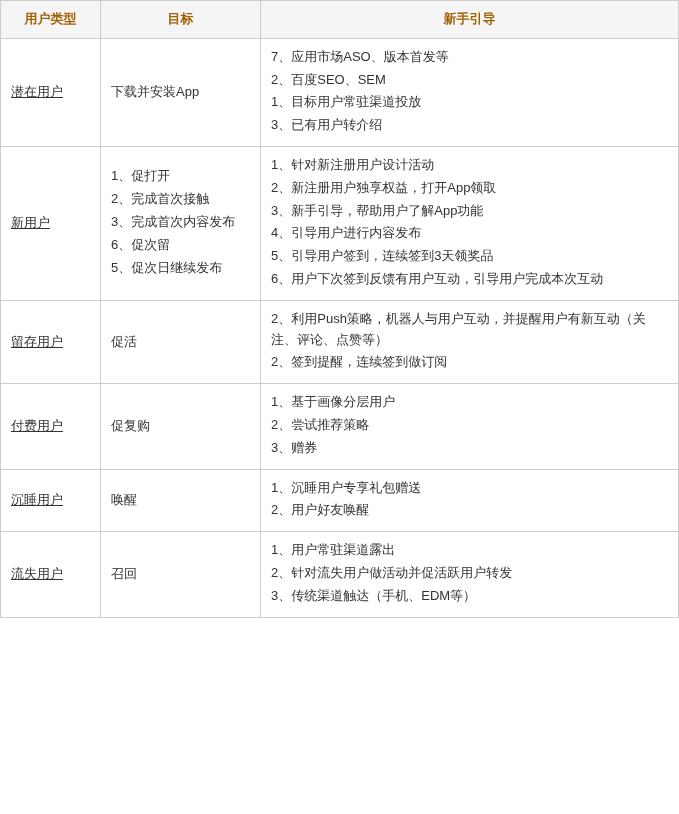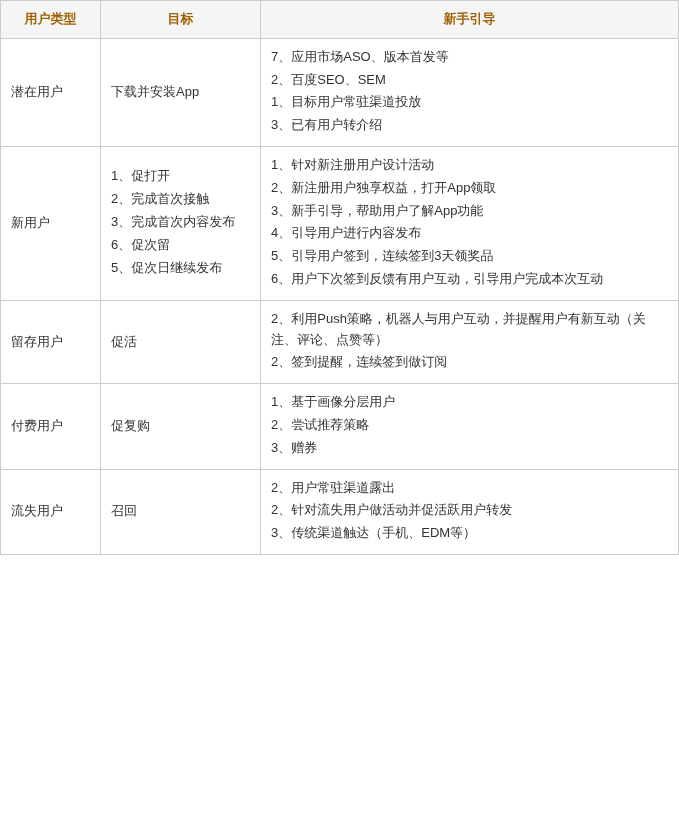--- a/index.html
+++ b/index.html
@@ -25,20 +25,21 @@
       background: #f5f5f5;
       font-weight: bold;
       color: #a16207;
     }
     col.col1 { width: 100px; }
     col.col2 { width: 160px; }
     col.col3 { width: auto; }
     td.user-type {
       font-weight: normal;
       vertical-align: middle;
+      text-decoration: underline;
     }
     td.goal {
       vertical-align: middle;
     }
     .list-item {
       display: block;
       margin-bottom: 2px;
     }
   </style>
 </head>
@@ -97,22 +98,30 @@
       <tr>
         <td class="user-type">付费用户</td>
         <td class="goal">促复购</td>
         <td>
           <span class="list-item">1、基于画像分层用户</span>
           <span class="list-item">2、尝试推荐策略</span>
           <span class="list-item">3、赠券</span>
         </td>
       </tr>
       <tr>
+        <td class="user-type">沉睡用户</td>
+        <td class="goal">唤醒</td>
+        <td>
+          <span class="list-item">1、沉睡用户专享礼包赠送</span>
+          <span class="list-item">2、用户好友唤醒</span>
+        </td>
+      </tr>
+      <tr>
         <td class="user-type">流失用户</td>
         <td class="goal">召回</td>
         <td>
-          <span class="list-item">2、用户常驻渠道露出</span>
+          <span class="list-item">1、用户常驻渠道露出</span>
           <span class="list-item">2、针对流失用户做活动并促活跃用户转发</span>
           <span class="list-item">3、传统渠道触达（手机、EDM等）</span>
         </td>
       </tr>
     </tbody>
 </table>
 
 </body></html>

